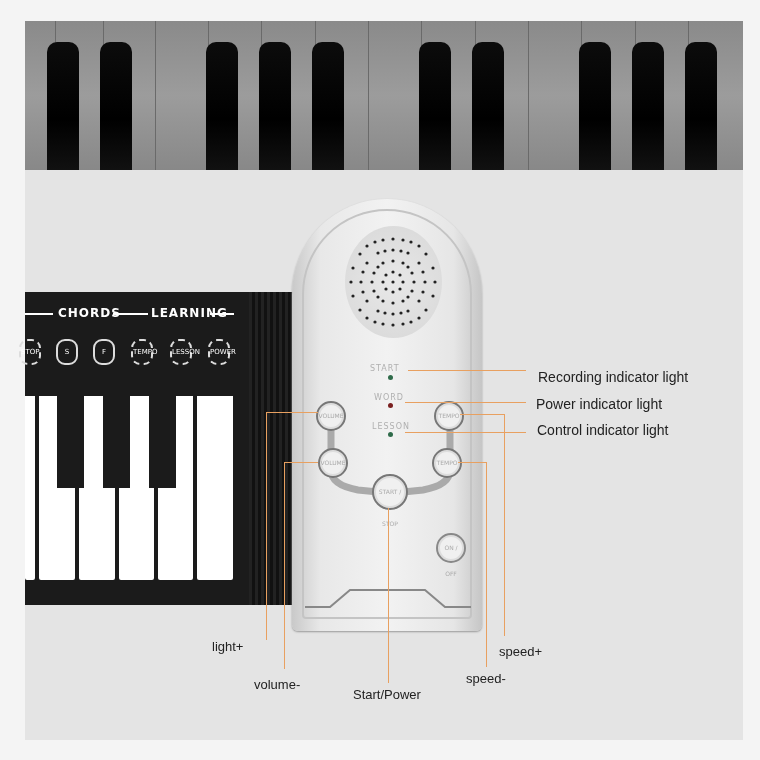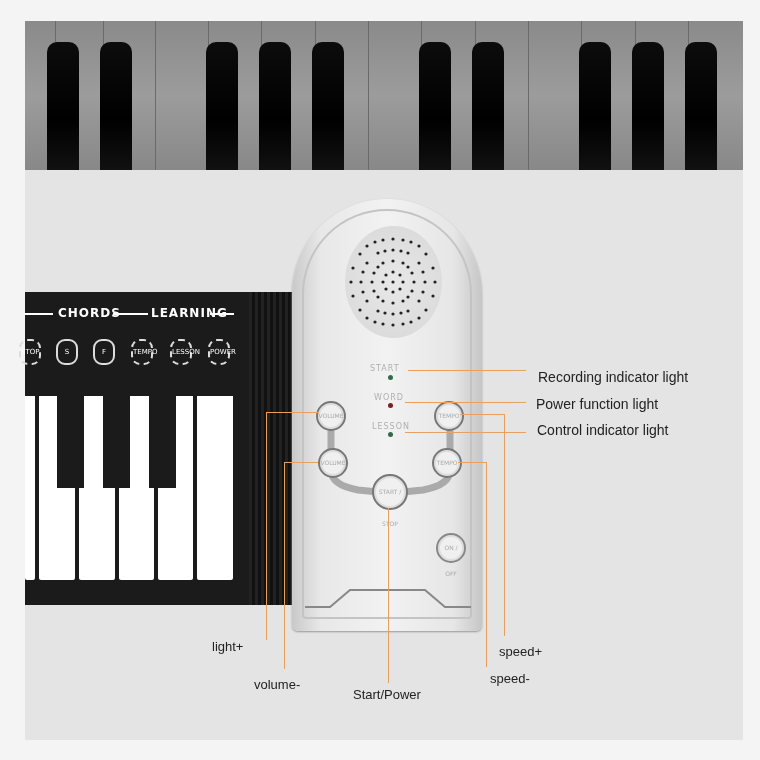--- a/index.html
+++ b/index.html
@@ -197,19 +197,19 @@
 <div class="line-o" style="left:266px;top:412px;width:1px;height:228px"></div>
 <div class="line-o" style="left:284px;top:462px;width:34px;height:1px"></div>
 <div class="line-o" style="left:284px;top:462px;width:1px;height:207px"></div>
 <div class="line-o" style="left:388px;top:508px;width:1px;height:175px"></div>
 <div class="line-o" style="left:460px;top:414px;width:44px;height:1px"></div>
 <div class="line-o" style="left:504px;top:414px;width:1px;height:222px"></div>
 <div class="line-o" style="left:458px;top:462px;width:28px;height:1px"></div>
 <div class="line-o" style="left:486px;top:462px;width:1px;height:205px"></div>
 
 <div class="lblR" style="left:538px;top:369px">Recording indicator light</div>
-<div class="lblR" style="left:536px;top:396px">Power function light</div>
+<div class="lblR" style="left:536px;top:396px">Power indicator light</div>
 <div class="lblR" style="left:537px;top:422px">Control indicator light</div>
 <div class="lbl" style="left:212px;top:639px">light+</div>
 <div class="lbl" style="left:254px;top:677px">volume-</div>
 <div class="lbl" style="left:353px;top:687px">Start/Power</div>
-<div class="lbl" style="left:490px;top:671px">speed-</div>
+<div class="lbl" style="left:466px;top:671px">speed-</div>
 <div class="lbl" style="left:499px;top:644px">speed+</div>
 
 </body></html>

